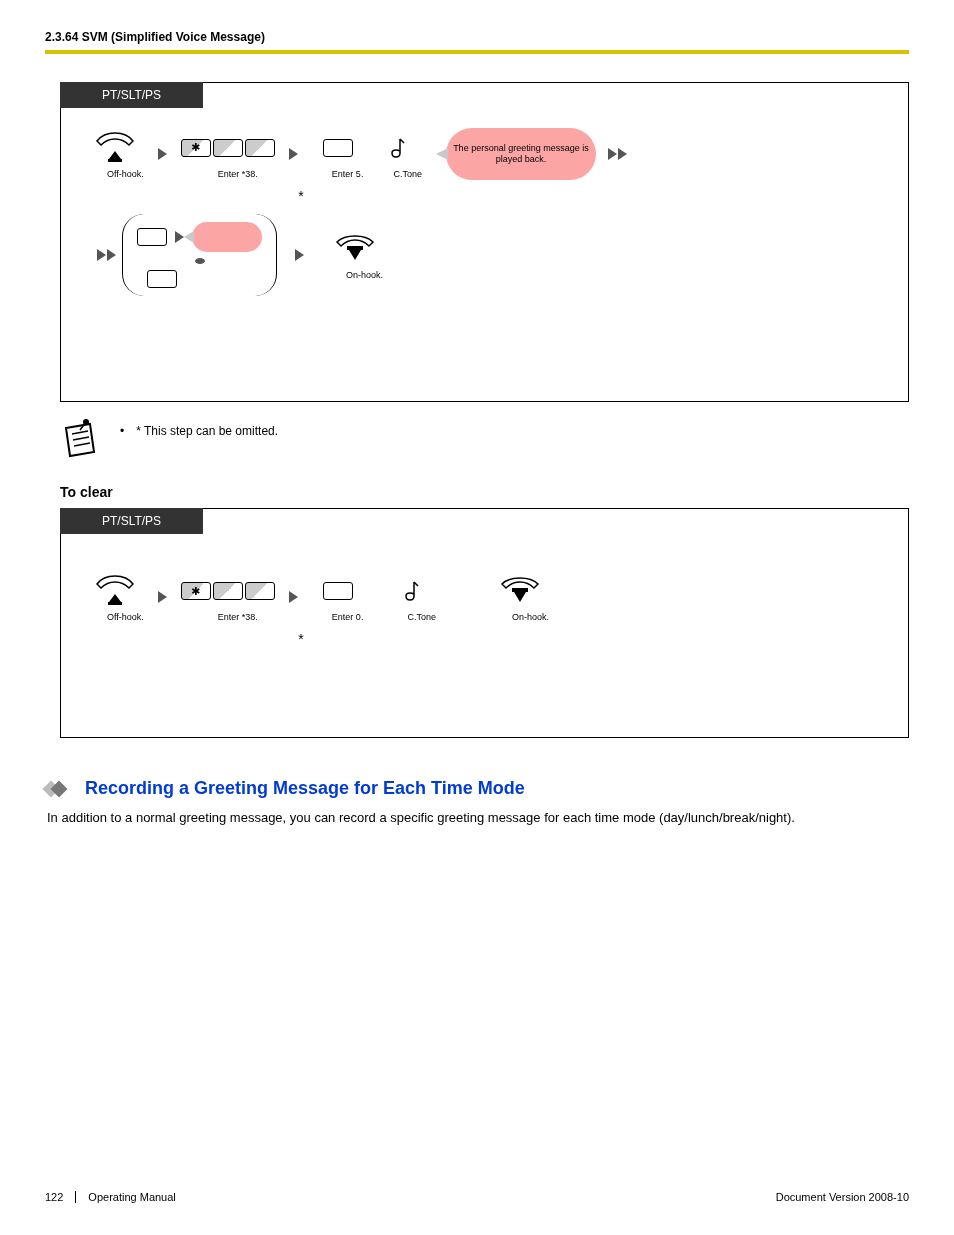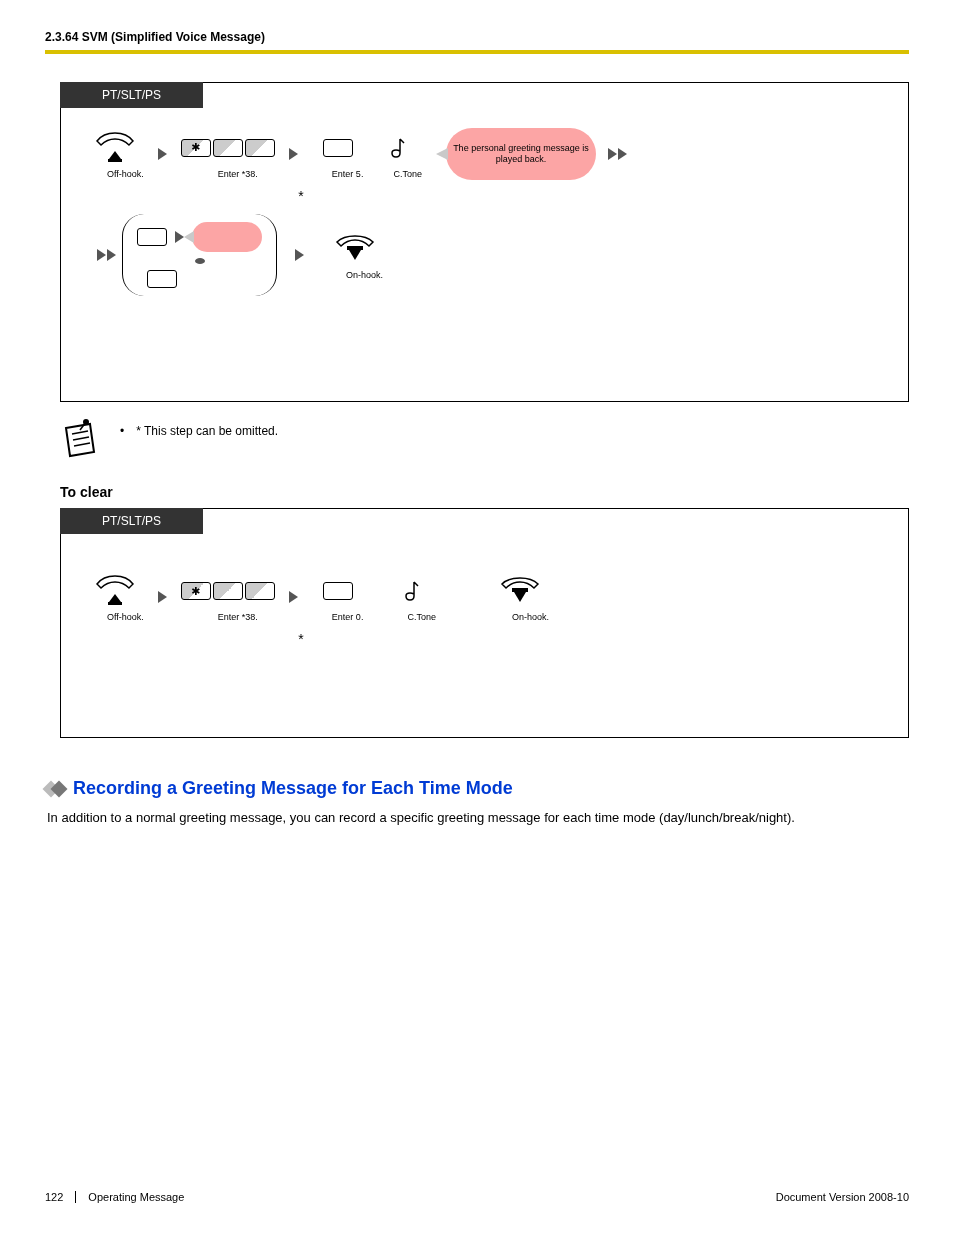--- a/index.html
+++ b/index.html
@@ -110,21 +110,21 @@
   .speech.sm::after { left: -8px; border-right-width: 10px; }
   .note-row { display:flex; align-items:flex-start; gap: 20px; margin: 0 0 24px 15px; }
   .bullet-note { font-size: 12px; display:flex; gap:12px; padding-top:6px;}
   .section-title {
     color: #003bd4;
     font-size: 18px;
     font-weight: bold;
     margin: 40px 0 10px 0;
     display: flex;
     align-items: center;
-    gap: 12px;
+    gap: 24px;
   }
   .section-title .diamonds { display:flex; gap:0; }
   .section-title .diamond {
     width: 12px; height: 12px;
     background: #999;
     transform: rotate(45deg);
     margin-right: -4px;
   }
   .body-text { font-size: 13px; line-height: 1.4; margin: 0 0 0 2px; }
   .footer {
@@ -351,16 +351,16 @@
     <span class="diamonds">
       <span class="diamond" style="background:#bbb;"></span>
       <span class="diamond" style="background:#777;"></span>
     </span>
     <span>Recording a Greeting Message for Each Time Mode</span>
   </div>
   <p class="body-text">In addition to a normal greeting message, you can record a specific greeting message for each time mode (day/lunch/break/night).</p>
 
   <div class="footer">
     <span class="pn">122</span>
-    <span class="mn">Operating Message</span>
+    <span class="mn">Operating Manual</span>
     <span class="dv">Document Version  2008-10</span>
   </div>
 </div>
 
 </body></html>

